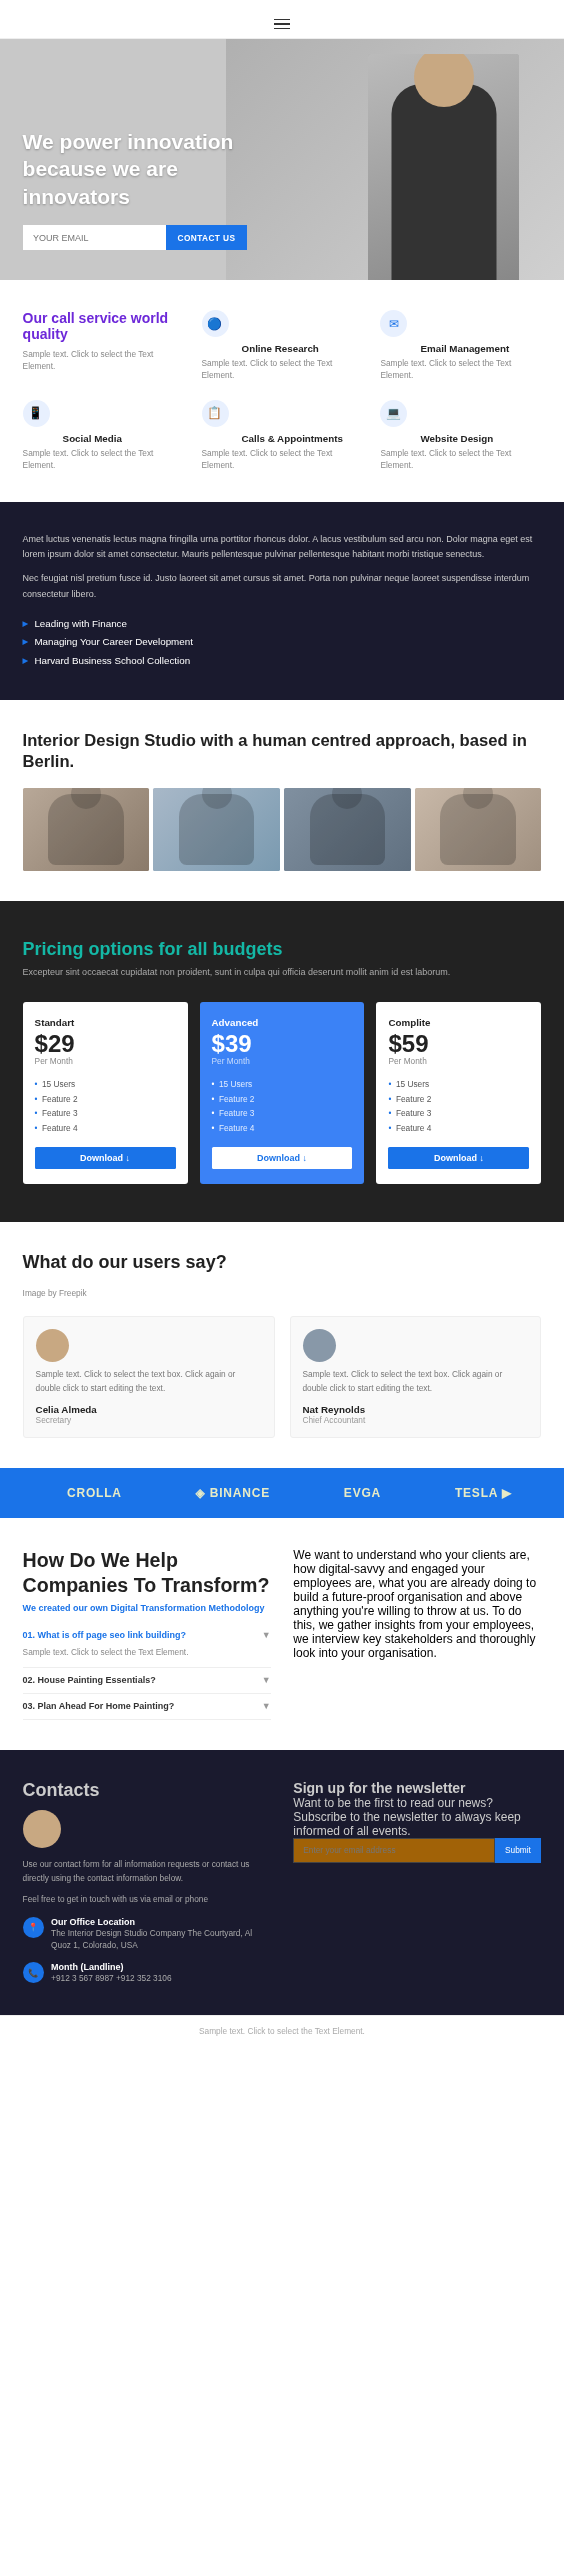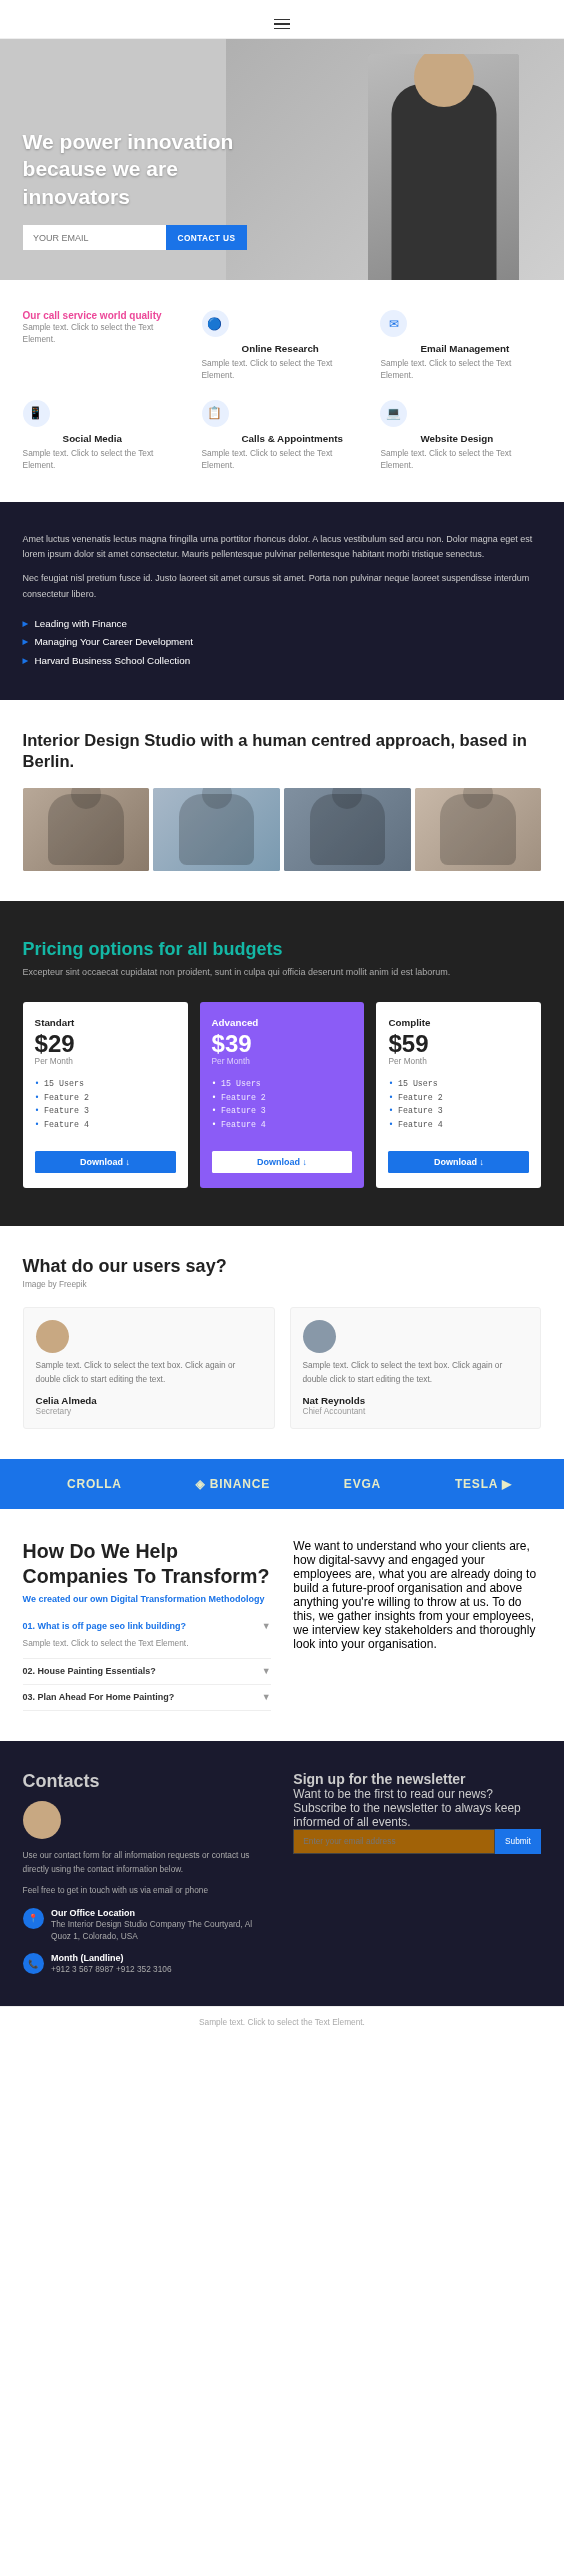--- a/index.html
+++ b/index.html
@@ -20,21 +20,21 @@
     .hero-email { padding: 7.5px 10.5px; border: none; background: #fff; font-size: 9px; color: #999; width: 143px; outline: none; }
     .hero-btn { background: #1a73e8; color: #fff; border: none; padding: 7.5px 12px; font-size: 8.3px; font-weight: 600; cursor: pointer; letter-spacing: 0.4px; }
 
     
     .services { padding: 30px 22.6px; background: #fff; }
     .services-grid { display: grid; grid-template-columns: repeat(3, 1fr); gap: 18px; }
     .service-item { }
     .service-icon { width: 27px; height: 27px; background: #e8f0fe; border-radius: 50%; display: flex; align-items: center; justify-content: center; margin-bottom: 6px; color: #1a73e8; font-size: 12px; }
     .service-title { font-size: 9.8px; font-weight: 700; color: #222; margin-bottom: 3px; padding-left: 40px; }
     .service-desc { font-size: 8.3px; color: #888; line-height: 1.5; }
-    .service-large-title { font-size: 10px; font-weight: 700; color: #ec4899; }
+    .service-large-title { font-size: 14px; font-weight: 700; color: #6d28d9; margin-bottom: 6px; }
 
     
     .about { background: #1a1a2e; padding: 30px 22.6px; color: #ccc; }
     .about p { font-size: 9px; line-height: 1.7; margin-bottom: 9px; }
     .about-list { list-style: none; margin-top: 12px; }
     .about-list li { font-size: 9.8px; color: #fff; padding: 3.8px 0; display: flex; align-items: center; gap: 6px; }
     .about-list li::before { content: '▶'; color: #1a73e8; font-size: 7.5px; }
 
     
     .interior { padding: 30px 22.6px; background: #fff; }
@@ -46,38 +46,38 @@
     .photo-box.p3 { background: linear-gradient(135deg, #8090a0 0%, #607080 100%); }
     .photo-box.p4 { background: linear-gradient(135deg, #c8b8a8 0%, #a09080 100%); }
 
     
     .pricing { background: #222; padding: 38px 22.6px; }
     .pricing-header { margin-bottom: 22.6px; }
     .pricing-header h2 { font-size: 18px; font-weight: 700; color: #14b8a6; margin-bottom: 6px; }
     .pricing-header p { font-size: 9px; color: #aaa; line-height: 1.5; }
     .pricing-cards { display: grid; grid-template-columns: repeat(3, 1fr); gap: 12px; }
     .pricing-card { background: #fff; border-radius: 3px; padding: 15px 12px; }
-    .pricing-card.featured { background: #8b5cf6; color: #fff; }
+    .pricing-card.featured { background: #3b82f6; color: #fff; }
     .pricing-card-name { font-size: 9.8px; font-weight: 600; color: #222; margin-bottom: 4.5px; }
     .pricing-card.featured .pricing-card-name { color: #fff; }
     .pricing-price { font-size: 24px; font-weight: 700; color: #222; line-height: 1; }
     .pricing-card.featured .pricing-price { color: #fff; }
     .pricing-period { font-size: 8.3px; color: #888; margin-bottom: 10.5px; }
     .pricing-card.featured .pricing-period { color: rgba(255,255,255,0.7); }
-    .pricing-features { list-style: none; margin-bottom: 20px; font-family: Liberation Mono, monospace; }
+    .pricing-features { list-style: none; margin-bottom: 12px; }
     .pricing-features li { font-size: 8.3px; color: #555; padding: 2.3px 0; display: flex; align-items: center; gap: 4.5px; }
     .pricing-features li::before { content: '•'; color: #1a73e8; }
     .pricing-card.featured .pricing-features li { color: rgba(255,255,255,0.85); }
     .pricing-card.featured .pricing-features li::before { color: #fff; }
     .download-btn { display: block; width: 100%; background: #1a73e8; color: #fff; border: none; padding: 6px; font-size: 9px; font-weight: 600; cursor: pointer; border-radius: 1.5px; text-align: center; }
     .pricing-card.featured .download-btn { background: #fff; color: #1a73e8; }
 
     
     .testimonials { padding: 30px 22.6px; background: #fff; }
-    .testimonials h2 { font-size: 18px; font-weight: 700; color: #222; margin-bottom: 2px; }
+    .testimonials h2 { font-size: 18px; font-weight: 700; color: #222; margin-bottom: 15px; }
     .testimonials-subtitle { font-size: 8.3px; color: #888; margin-bottom: 18px; }
     .testimonials-grid { display: grid; grid-template-columns: 1fr 1fr; gap: 15px; }
     .testimonial-card { background: #f9f9f9; border: 0.8px solid #eee; border-radius: 3px; padding: 12px; }
     .testimonial-avatar { width: 33px; height: 33px; border-radius: 50%; background: #c8a882; margin-bottom: 6px; }
     .testimonial-avatar.av2 { background: #8898a8; }
     .testimonial-text { font-size: 8.3px; color: #777; line-height: 1.6; margin-bottom: 9px; }
     .testimonial-name { font-size: 9.8px; font-weight: 700; color: #222; }
     .testimonial-role { font-size: 8.3px; color: #999; }
 
     

